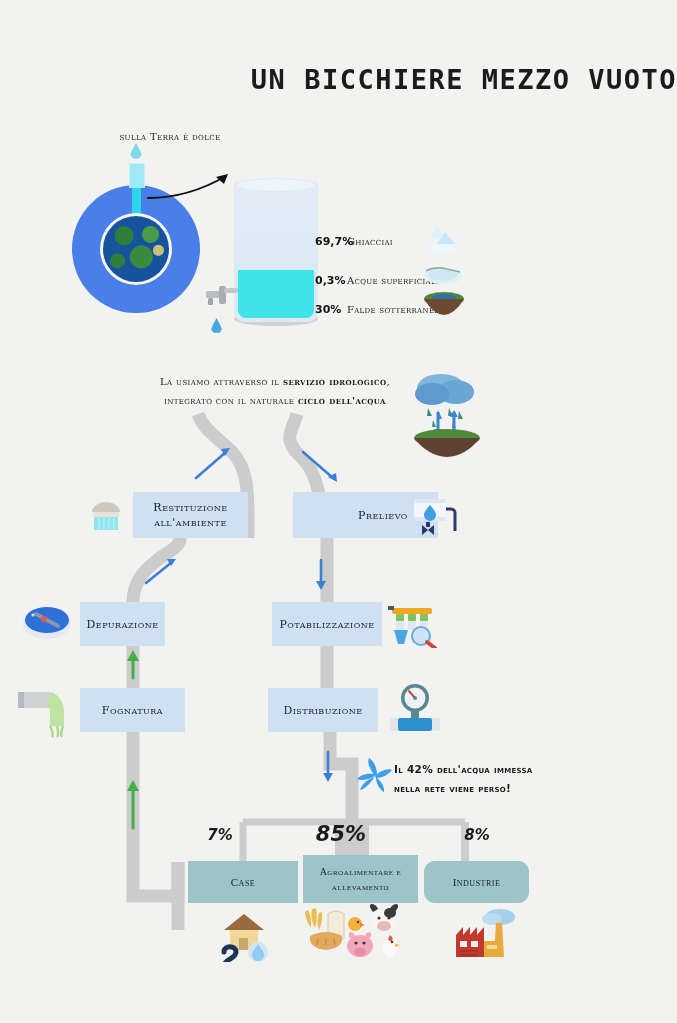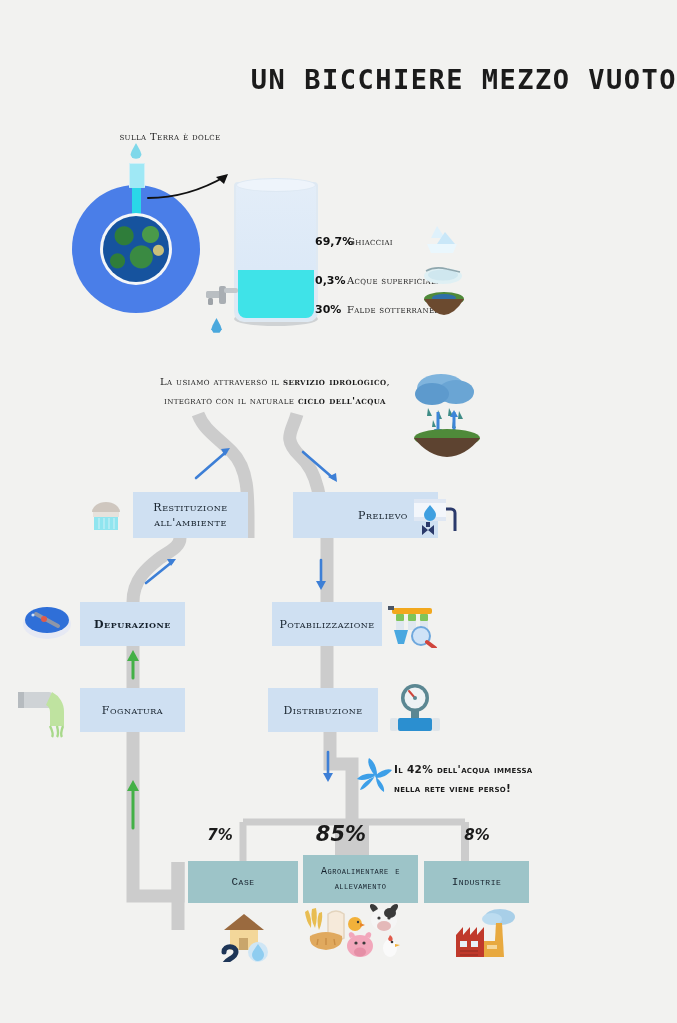--- a/index.html
+++ b/index.html
@@ -127,32 +127,32 @@
   .fbox{
     position:absolute;background:#cfe0f2;
     display:flex;align-items:center;justify-content:center;
     text-align:center;
     font-family:"DejaVu Serif",serif;font-variant:small-caps;
     font-size:11px;letter-spacing:.5px;color:#15202b;line-height:15px;
   }
   .cbox{
     position:absolute;background:#9dc4c8;
     display:flex;align-items:center;justify-content:center;text-align:center;
-    font-family:Liberation Mono, monospace;font-variant:small-caps;
+    font-family:Liberation Serif, serif;font-variant:small-caps;
     font-size:11px;letter-spacing:.5px;color:#15202b;line-height:15px;
   }
   #b_rest{left:133px;top:492px;width:115px;height:46px;}
   #b_prel{left:293px;top:492px;width:110px;height:46px;padding-left:35px;}
-  #b_dep {left:80px; top:602px;width:105px;height:44px;font-weight:bold;}
+  #b_dep {left:80px; top:602px;width:85px;height:44px;}
   #b_pot {left:272px;top:602px;width:110px;height:44px;}
   #b_fog {left:80px; top:688px;width:105px;height:44px;}
   #b_dis {left:268px;top:688px;width:110px;height:44px;}
   #b_case{left:188px;top:861px;width:110px;height:42px;}
   #b_agro{left:303px;top:855px;width:115px;height:48px;font-size:10px;}
-  #b_ind {left:424px;top:861px;width:105px;height:42px;}
+  #b_ind {left:424px;top:861px;width:105px;height:42px;border-radius:11px;}
 
   
   .pctlbl{
     position:absolute;font-family:"DejaVu Sans",sans-serif;
     font-style:italic;font-size:15px;font-weight:600;color:#1b1b1b;
     text-align:center;
   }
   #p_case{left:198px;top:826px;width:44px;}
   #p_agro{left:312px;top:822px;width:58px;font-size:21px;}
   #p_ind {left:455px;top:826px;width:44px;}

